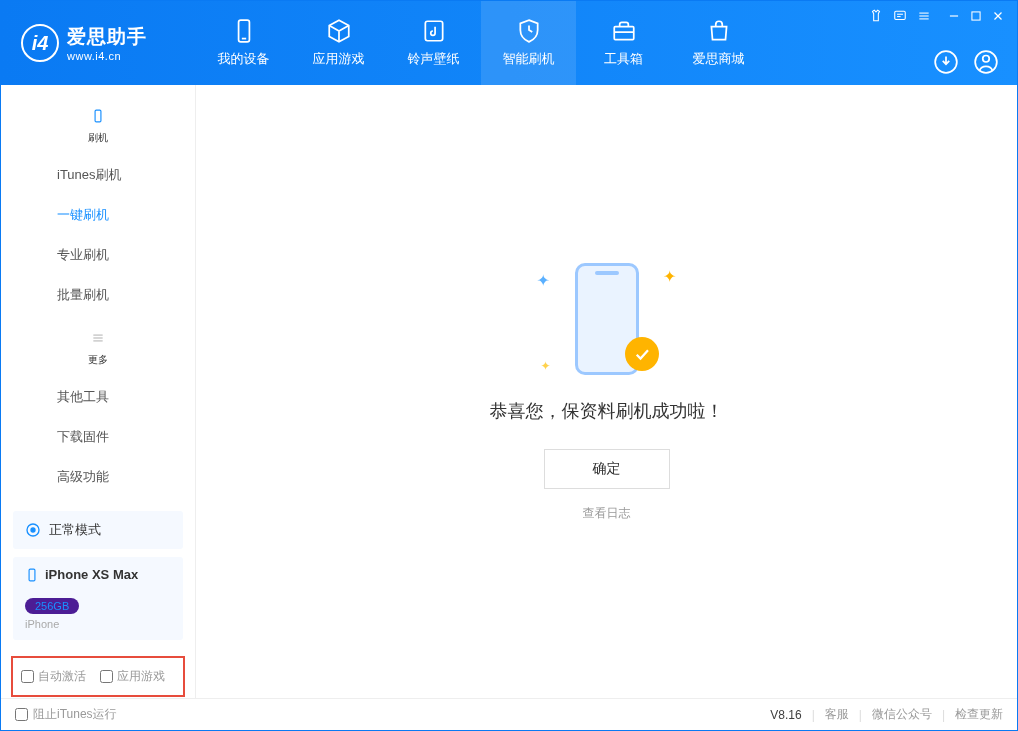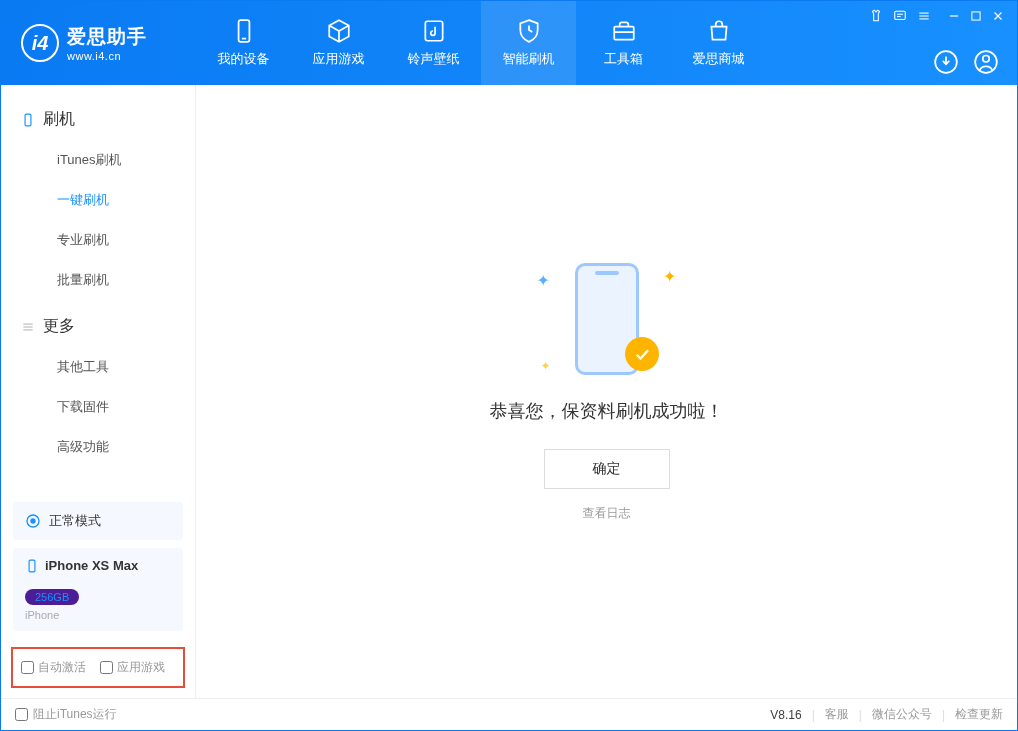--- a/index.html
+++ b/index.html
@@ -20,21 +20,21 @@
 .header-right { position: absolute; right: 12px; top: 8px; display: flex; gap: 10px; align-items: center; }
 .header-right svg { width: 14px; height: 14px; }
 .header-right .winctrl { display: flex; gap: 8px; margin-left: 6px; }
 .header-bottom-right { position: absolute; right: 18px; bottom: 10px; display: flex; gap: 14px; }
 .header-bottom-right svg { width: 26px; height: 26px; }
 
 
 .body { flex: 1; display: flex; overflow: hidden; }
 .sidebar { width: 195px; border-right: 1px solid #eee; display: flex; flex-direction: column; padding-top: 14px; }
 .side-section { padding: 0 0 6px 0; }
-.side-header { display: flex; align-items: center; gap: 8px; padding: 10px 20px; font-size: 16px; color: #333; }
+.side-header { display: flex; align-items: center; gap: 8px; padding: 10px 20px; font-size: 10px; color: #333; flex-direction: column; }
 .side-header svg { width: 14px; height: 14px; }
 .side-item { padding: 11px 20px 11px 56px; font-size: 13px; color: #555; cursor: pointer; }
 .side-item.active { color: #1890ff; font-family: Liberation Mono, monospace; }
 .side-spacer { flex: 1; }
 .device-box { margin: 8px 12px; background: #f5f9ff; border-radius: 3px; padding: 10px 12px; font-size: 13px; color: #333; display: flex; align-items: center; gap: 8px; }
 .device-box svg { width: 16px; height: 16px; }
 .device-card { margin: 0 12px 10px 12px; background: #f5f9ff; border-radius: 3px; padding: 10px 12px; }
 .device-card .dname { font-size: 13px; font-weight: bold; color: #333; display: flex; align-items: center; gap: 6px; }
 .device-card .dname svg { width: 14px; height: 14px; }
 .device-card .cap { display: inline-block; margin-top: 16px; background: #4c1d95; color: #1890ff; font-size: 11px; padding: 2px 10px; border-radius: 10px; }

